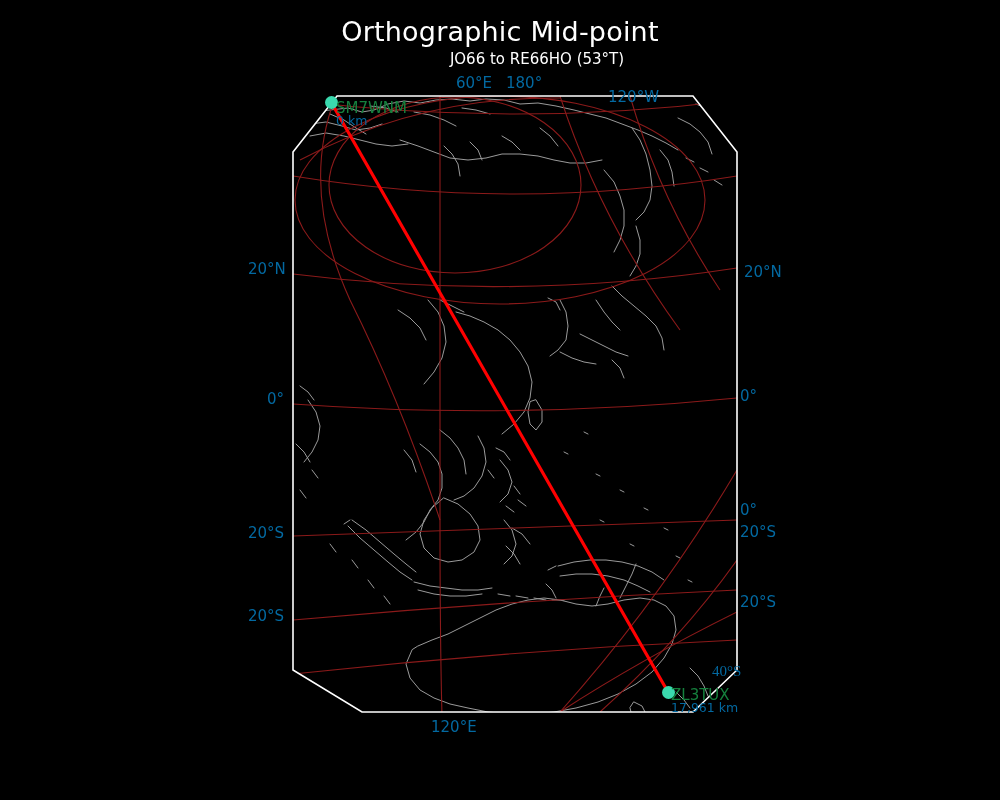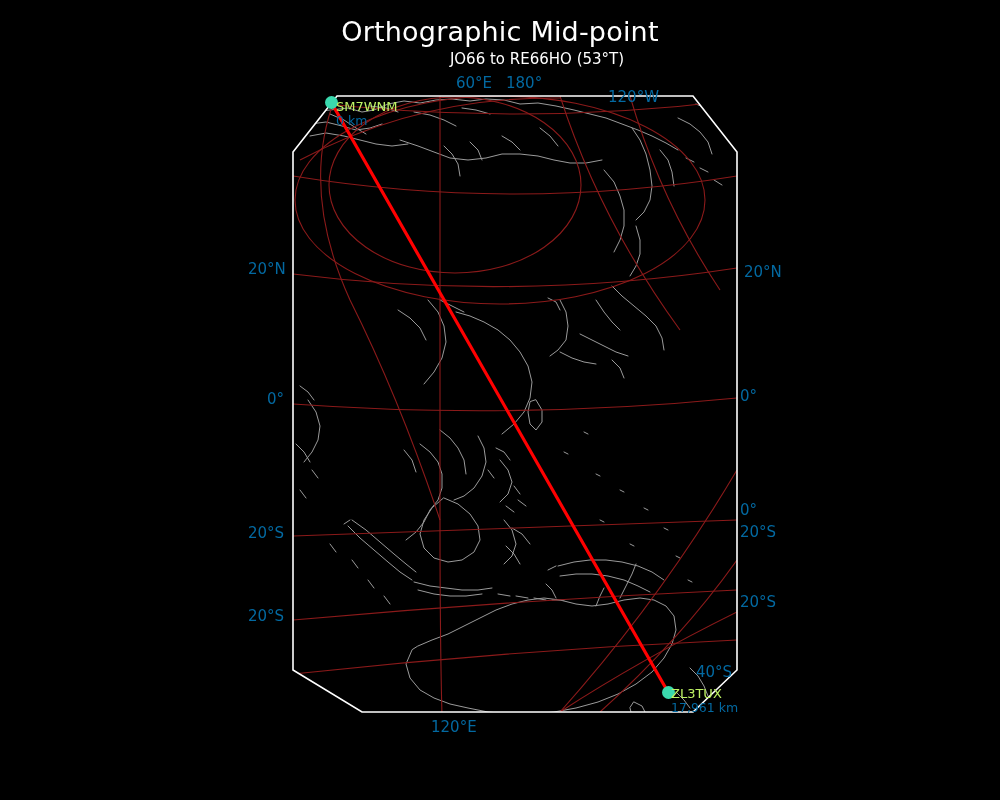--- a/index.html
+++ b/index.html
@@ -18,21 +18,21 @@
     position:absolute;left:0;top:50px;width:1000px;text-align:center;
     font-size:15px;font-weight:400;color:#ffffff;margin-left:37px;
   }
 
   .axlabel{position:absolute;font-size:15px;color:#0369a1;white-space:nowrap;}
 
   .marker-dot{
     position:absolute;width:13px;height:13px;border-radius:50%;
     background:#3ad9ae;box-shadow:0 0 0 0 rgba(0,0,0,0);
   }
-  .marker-call{position:absolute;font-size:13px;color:#bef264;white-space:nowrap;}
+  .marker-call{position:absolute;font-size:15px;color:#15803d;white-space:nowrap;}
   .marker-dist{position:absolute;font-size:12.5px;color:#0369a1;white-space:nowrap;}
 
   svg{position:absolute;left:0;top:0;}
 </style>
 </head>
 <body>
 
 <div id="stage">
 
   <div class="title">Orthographic Mid-point</div>
@@ -211,21 +211,21 @@
   <div class="axlabel" style="left:248px;top:260px;">20°N</div>
   <div class="axlabel" style="left:267px;top:390px;">0°</div>
   <div class="axlabel" style="left:248px;top:524px;">20°S</div>
   <div class="axlabel" style="left:248px;top:607px;">20°S</div>
 
   <div class="axlabel" style="left:744px;top:263px;">20°N</div>
   <div class="axlabel" style="left:740px;top:387px;">0°</div>
   <div class="axlabel" style="left:740px;top:501px;">0°</div>
   <div class="axlabel" style="left:740px;top:523px;">20°S</div>
   <div class="axlabel" style="left:740px;top:593px;">20°S</div>
-  <div class="axlabel" style="left:696px;top:663px;">40°S</div>
+  <div class="axlabel" style="left:712px;top:663px;font-family:Liberation Serif, serif;">40°S</div>
 
   <div class="axlabel" style="left:431px;top:718px;">120°E</div>
 
   <div class="marker-dot" style="left:325px;top:96px;"></div>
   <div class="marker-call" style="left:336px;top:99px;">SM7WNM</div>
   <div class="marker-dist" style="left:336px;top:113px;">0 km</div>
 
   <div class="marker-dot" style="left:662px;top:686px;"></div>
   <div class="marker-call" style="left:671px;top:686px;">ZL3TUX</div>
   <div class="marker-dist" style="left:671px;top:700px;text-align:center;">17,961 km</div>

